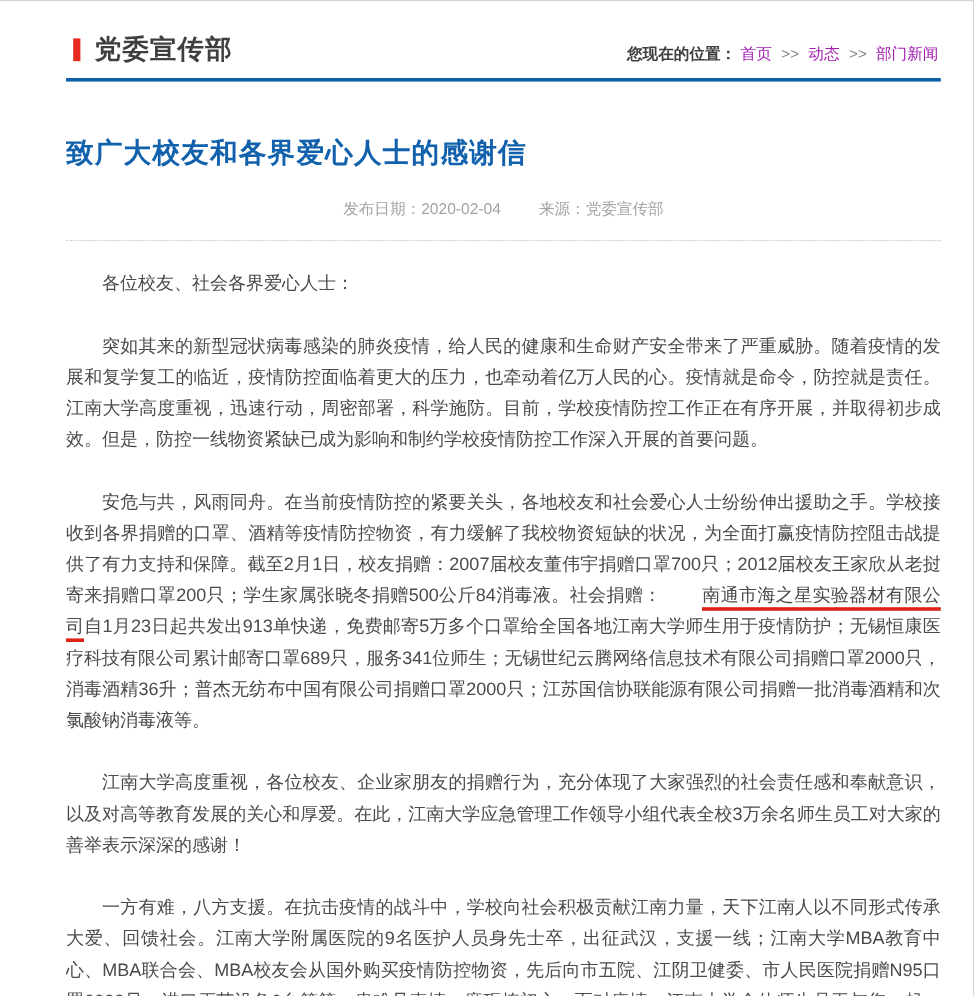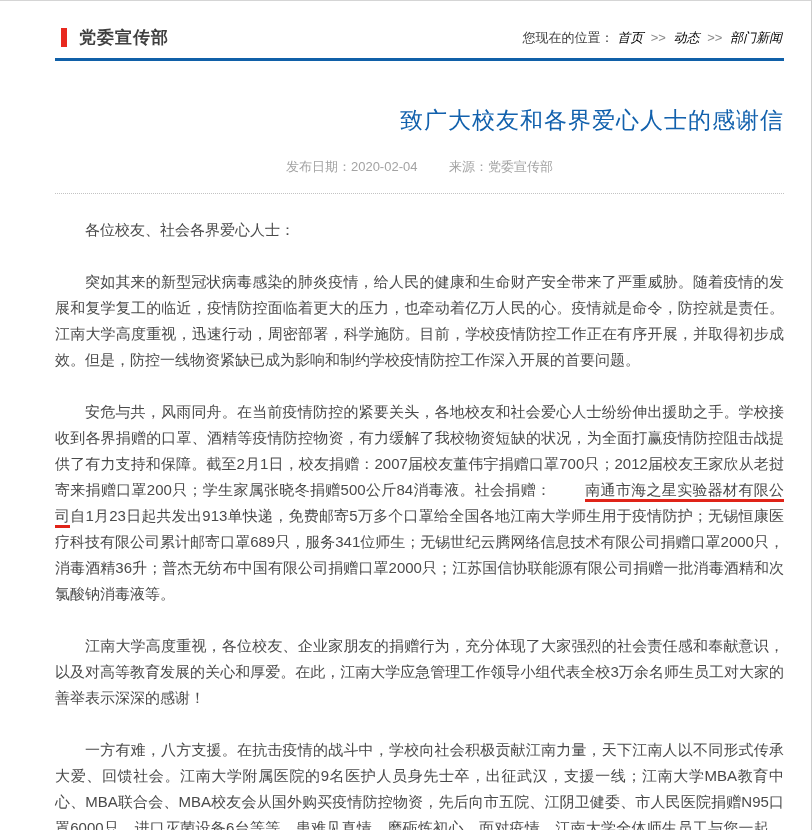--- a/index.html
+++ b/index.html
@@ -36,51 +36,50 @@
     align-items: center;
   }
   .red-bar {
     display: inline-block;
     width: 6px;
     height: 19px;
     background: #e8291f;
     margin-right: 12px;
   }
   .section-title {
-    font-size: 17px;
+    font-size: 22px;
     font-weight: bold;
     color: #3f3f3f;
     letter-spacing: 1px;
   }
   .breadcrumb {
     font-size: 13px;
     color: #6d6d6d;
     padding-bottom: 2px;
     white-space: nowrap;
   }
   .breadcrumb .crumb-label {
-    font-weight: normal;
+    font-weight: bold;
     color: #3f3f3f;
   }
   .breadcrumb a {
-    color: #000000;
+    color: #a21caf;
     text-decoration: none;
     cursor: pointer;
-    font-style: italic;
   }
   .breadcrumb .sep {
     color: #8a8a8a;
     margin: 0 4px;
   }
   
   .article-title {
     margin-top: 44px;
-    text-align: right;
+    text-align: left;
     font-size: 23px;
-    font-weight: normal;
+    font-weight: bold;
     color: #1261ad;
     letter-spacing: 1px;
   }
   .article-meta {
     margin-top: 22px;
     text-align: center;
     font-size: 13px;
     color: #a3a3a3;
   }
   .article-meta .meta-item { margin: 0 14px; }

